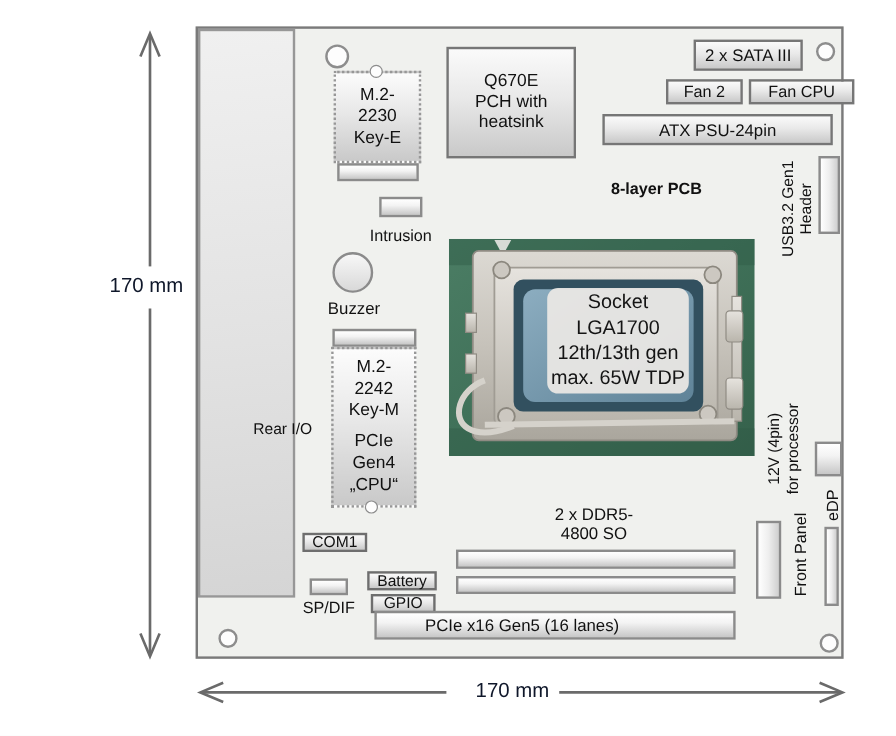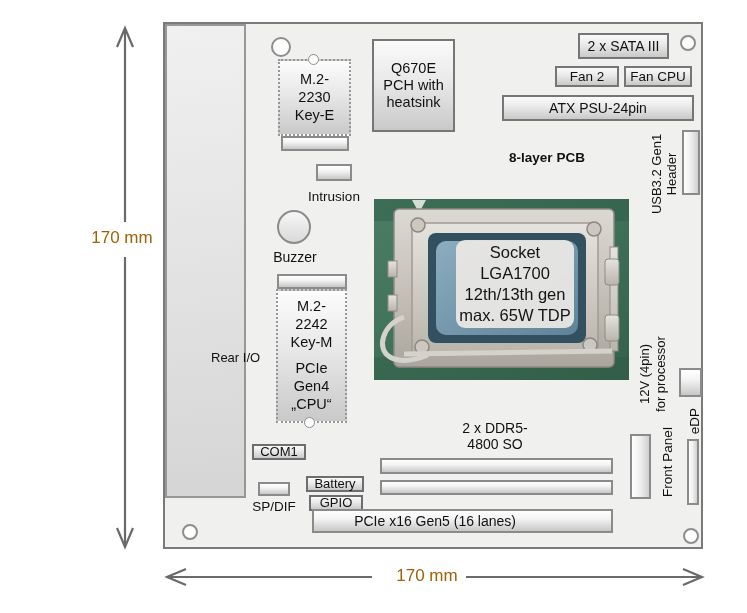--- a/index.html
+++ b/index.html
@@ -38,21 +38,21 @@
     background:linear-gradient(175deg,#f0f0f0 0%,#e2e2e2 55%,#d5d5d5 100%);
     border:2px solid #979797;
   }
   .photo{left:209px;top:175px;width:255px;height:181px;overflow:hidden;}
   .socket-label{
     left:82px;top:41px;width:118px;height:88px;
     background:rgba(233,231,228,0.95);border-radius:9px;
     display:flex;flex-direction:column;align-items:center;justify-content:center;
     font-size:16.5px;line-height:21px;text-align:center;color:#141414;
   }
-  .dimtext{font-size:17px;color:#a16207;text-align:center;}
+  .dimtext{font-size:17px;color:#0f172a;text-align:center;}
   svg{display:block;}
 </style>
 </head>
 <body>
 
 <div id="stage">
 
   <svg class="abs" style="left:0;top:0;" width="747" height="613" viewBox="0 0 747 613">
     <g stroke="#6a6a6a" stroke-width="2.2" fill="none">
       <path d="M117,47 L125,28 L133,47"></path>
@@ -99,29 +99,29 @@
     <div class="abs dotted" style="left:111px;top:265px;width:71px;height:134px;padding-top:6px;">
       <div>M.2-</div>
       <div>2242</div>
       <div>Key-M</div>
       <div style="margin-top:8px;">PCIe</div>
       <div>Gen4</div>
       <div>„CPU“</div>
     </div>
     <div class="abs hole" style="left:139px;top:393px;width:11px;height:11px;border-width:1.5px;"></div>
 
-    <div class="abs blockbox" style="left:207px;top:15px;width:83px;height:93px;font-size:14.5px;line-height:17px;flex-direction:column;">
+    <div class="abs blockbox" style="left:207px;top:15px;width:108px;height:93px;font-size:14.5px;line-height:17px;flex-direction:column;">
       <div>Q670E</div>
       <div>PCH with</div>
       <div>heatsink</div>
     </div>
 
     <div class="abs blockbox" style="left:413px;top:9px;width:91px;height:26px;">2 x SATA III</div>
     <div class="abs blockbox" style="left:390px;top:42px;width:64px;height:21px;font-size:13.5px;">Fan 2</div>
-    <div class="abs blockbox" style="left:459px;top:42px;width:68px;height:21px;font-size:13.5px;">Fan CPU</div>
+    <div class="abs blockbox" style="left:459px;top:42px;width:88px;height:21px;font-size:13.5px;">Fan CPU</div>
     <div class="abs blockbox" style="left:337px;top:71px;width:192px;height:26px;">ATX PSU-24pin</div>
 
     <div class="abs lbl" style="left:302px;top:126px;width:160px;font-weight:bold;font-size:13.5px;">8-layer PCB</div>
 
     <div class="abs rot" style="left:499px;top:150px;width:110px;font-size:13px;">
       <div>USB3.2 Gen1</div>
       <div>Header</div>
     </div>
     <div class="abs conn" style="left:517px;top:106px;width:18px;height:65px;
                 background:linear-gradient(90deg,#ffffff,#eee 50%,#cfcfcf);"></div>

